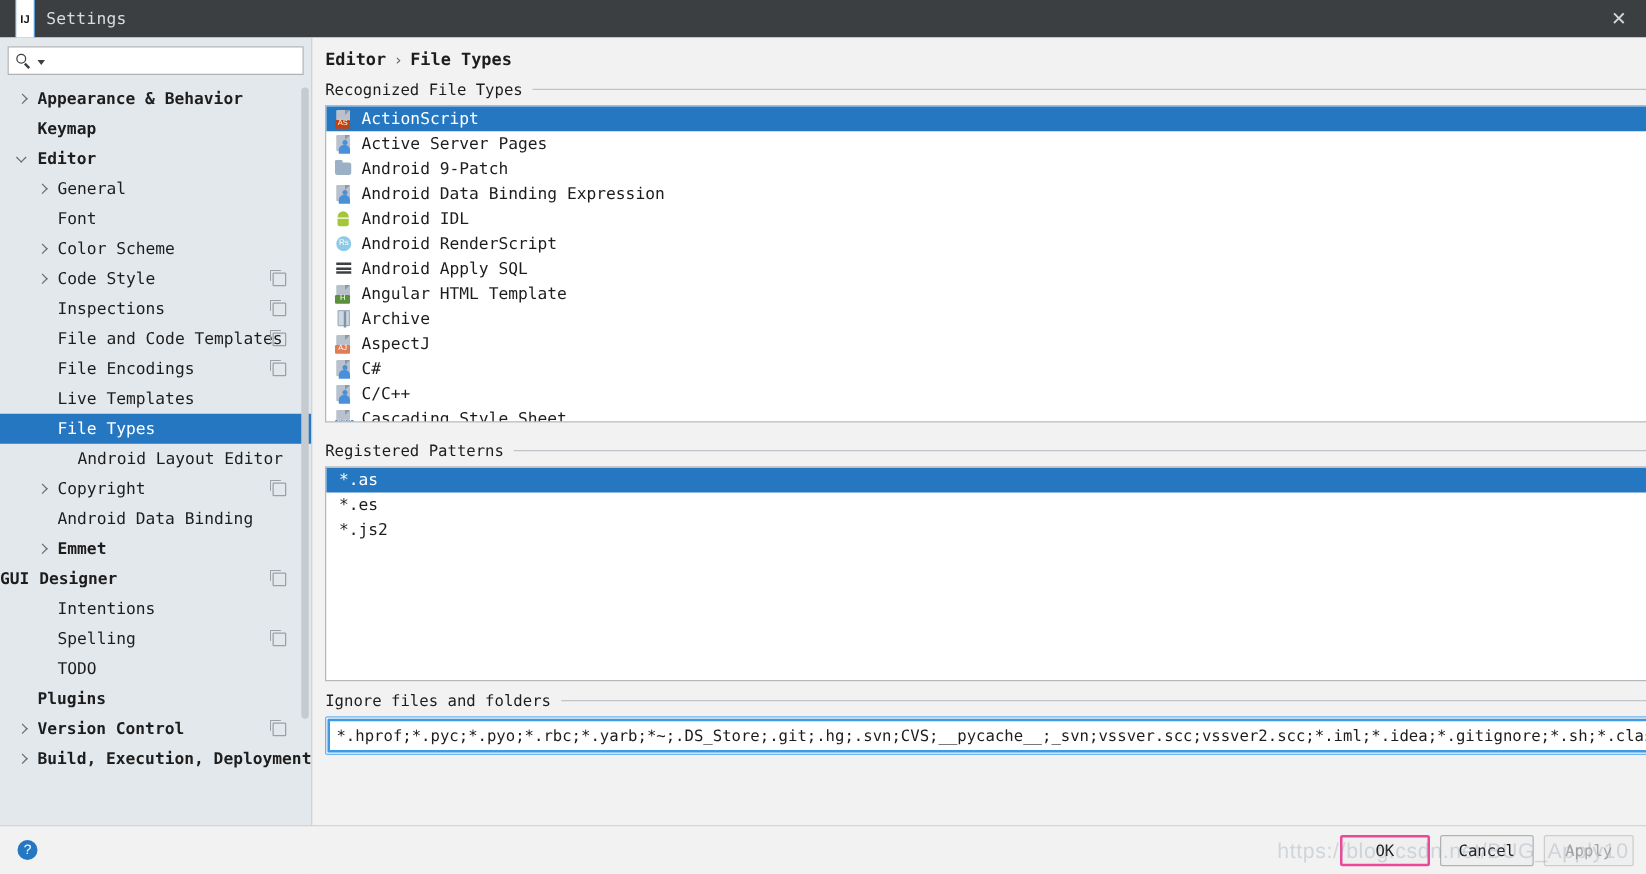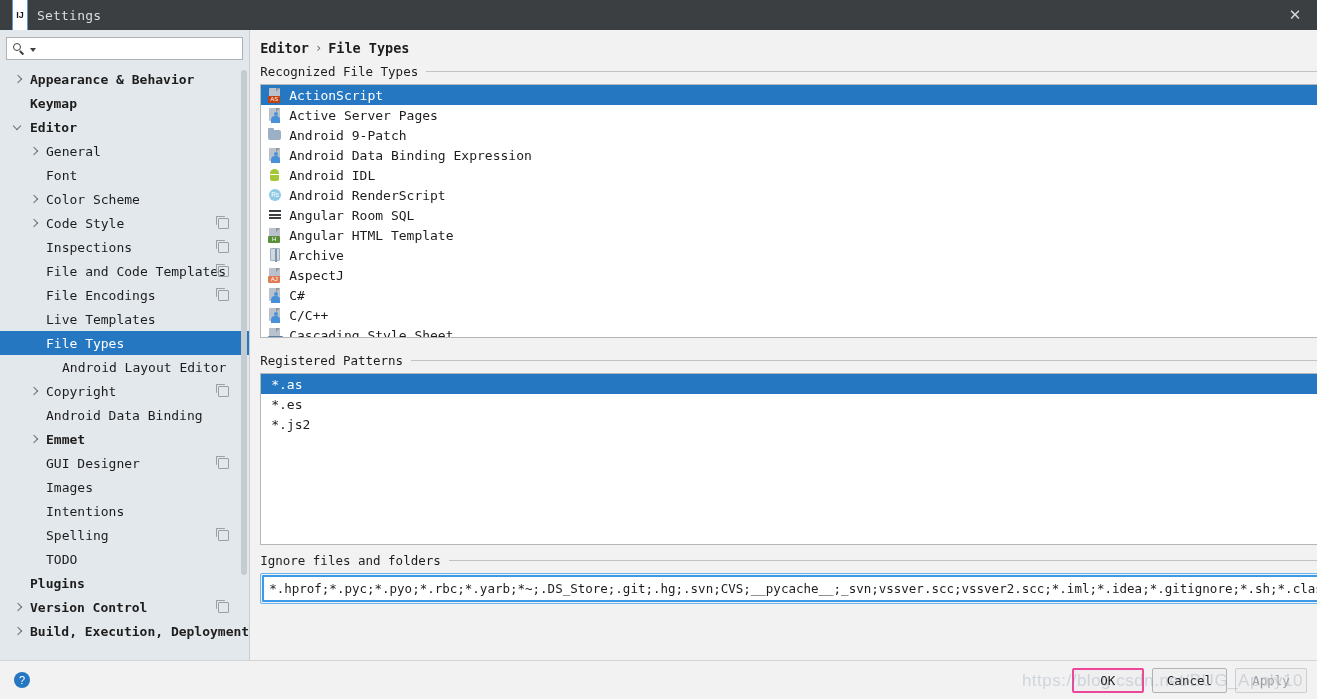--- a/index.html
+++ b/index.html
@@ -275,25 +275,22 @@
           <span class="copy-ic"></span>
         </div>
         <div class="tree-item">
           <span style="margin-left: 46px;">Android Data Binding</span>
         </div>
         <div class="tree-item">
           <span class="arrow" style="left: 30px;"></span>
           <span style="margin-left: 46px; font-weight: bold;">Emmet</span>
         </div>
         <div class="tree-item">
-          <span style="margin-left: 46px;">GUI Designer</span>
-          <span class="copy-ic"></span>
-        </div>
-        <div class="tree-item">
-          <span style="margin-left: 46px;">Images</span>
+          <span style=" font-weight: bold;">GUI Designer</span>
+          <span class="copy-ic"></span>
         </div>
         <div class="tree-item">
           <span style="margin-left: 46px;">Intentions</span>
         </div>
         <div class="tree-item">
           <span style="margin-left: 46px;">Spelling</span>
           <span class="copy-ic"></span>
         </div>
         <div class="tree-item">
           <span style="margin-left: 46px;">TODO</span>
@@ -369,21 +366,21 @@
               <span>Android RenderScript</span>
             </div>
             <div class="ft-row">
               <span class="ft-ico">
                 <span class="ico-lines">
                   <span></span>
                   <span></span>
                   <span></span>
                 </span>
               </span>
-              <span>Angular Room SQL</span>
+              <span>Android Apply SQL</span>
             </div>
             <div class="ft-row">
               <span class="ft-ico">
                 <span class="ico-file"></span>
                 <span class="ico-tag" style="background: rgb(90, 143, 60);">H</span>
               </span>
               <span>Angular HTML Template</span>
             </div>
             <div class="ft-row">
               <span class="ft-ico">

